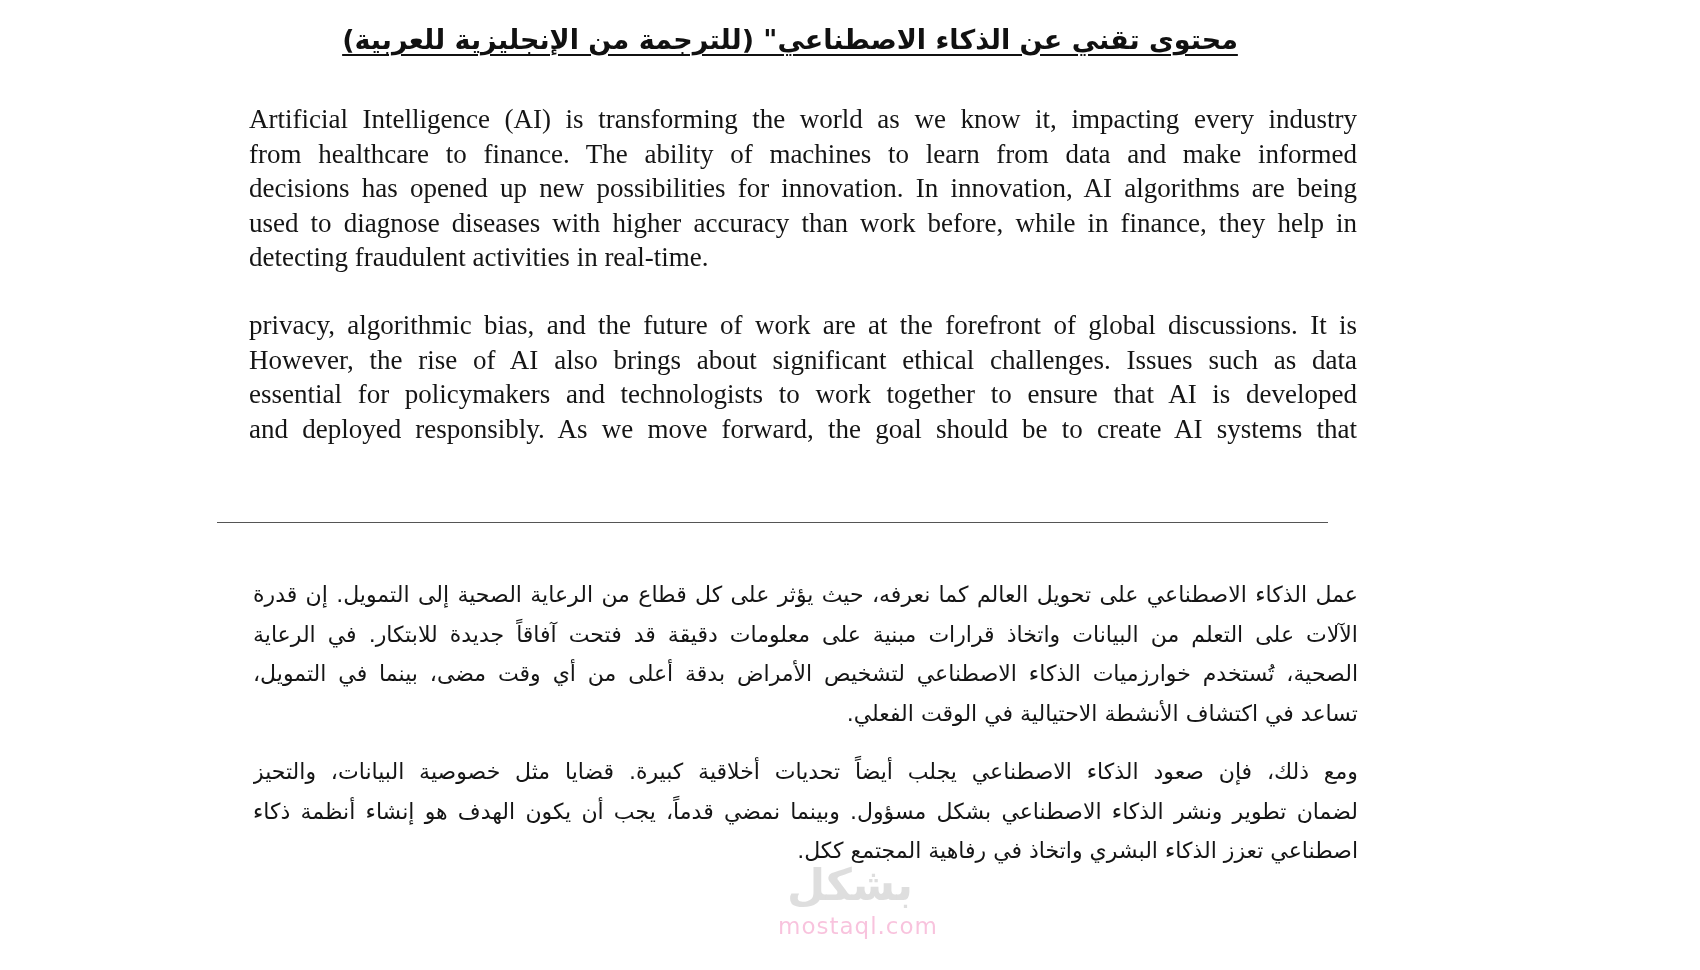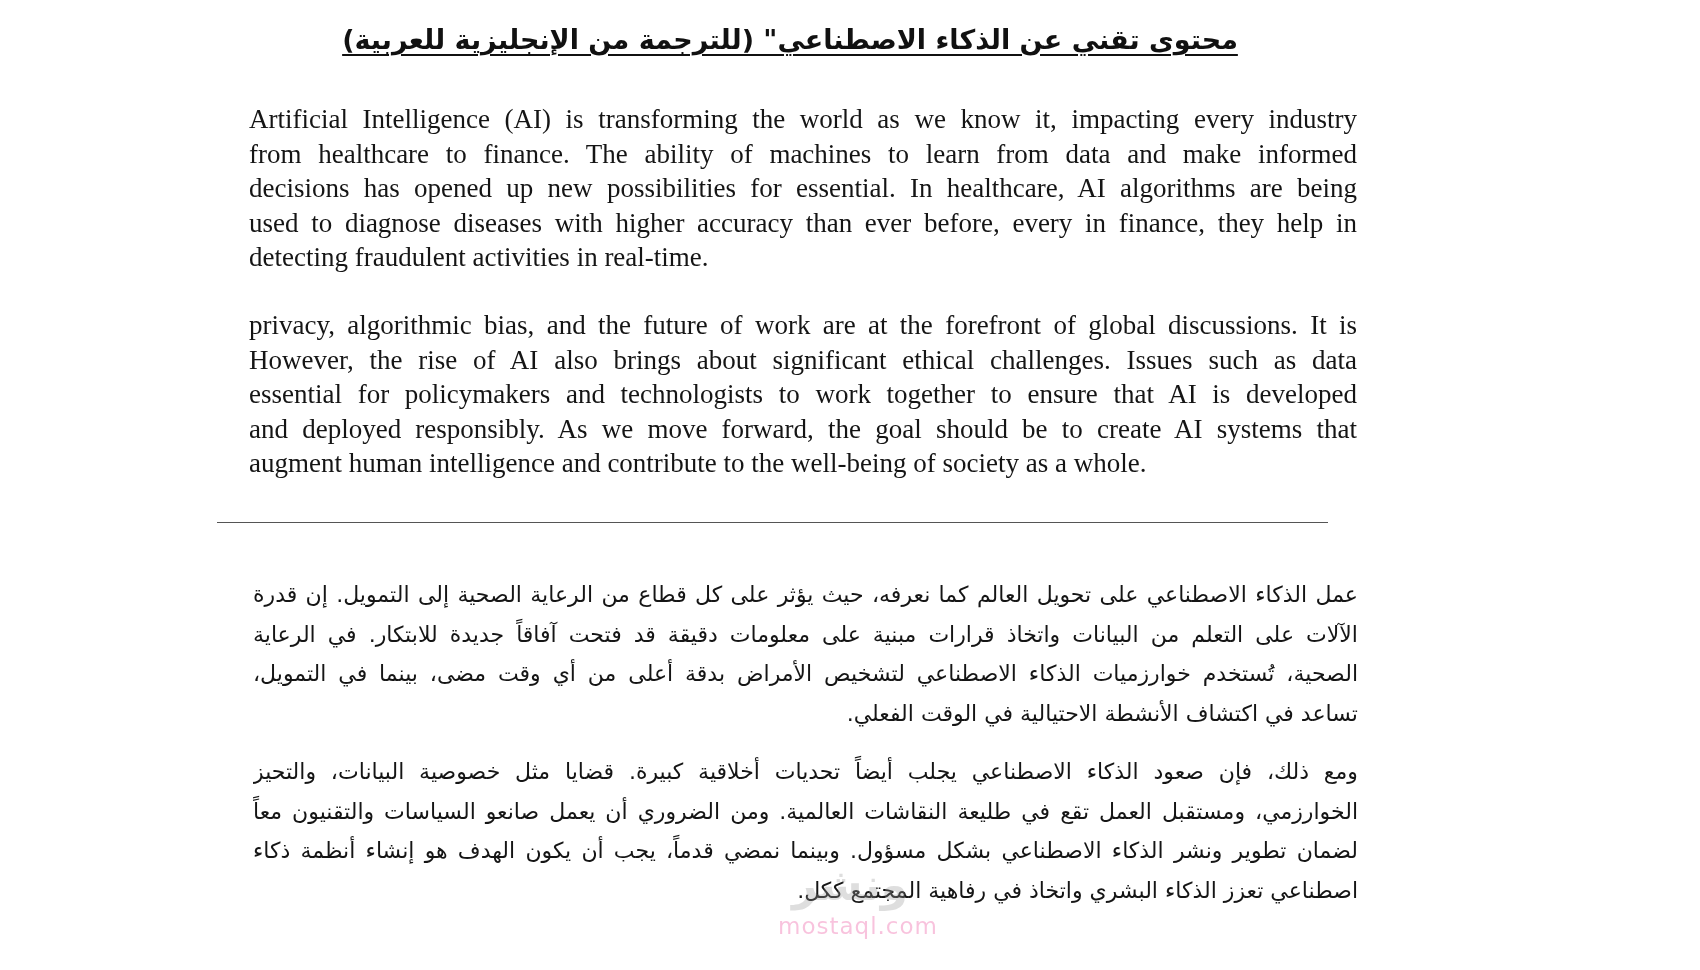--- a/index.html
+++ b/index.html
@@ -127,45 +127,43 @@
     }
   </style>
 </head>
 <body>
 
 <h1 class="title"><span>محتوى تقني عن الذكاء الاصطناعي" (للترجمة من الإنجليزية للعربية)</span></h1>
 
 <div class="en-para" id="en-p1">
   <span class="en-line">Artificial Intelligence (AI) is transforming the world as we know it, impacting every industry</span>
   <span class="en-line">from healthcare to finance. The ability of machines to learn from data and make informed</span>
-  <span class="en-line">decisions has opened up new possibilities for essential. In healthcare, AI algorithms are being</span>
-  <span class="en-line">used to diagnose diseases with higher accuracy than ever before, every in finance, they help in</span>
+  <span class="en-line">decisions has opened up new possibilities for innovation. In innovation, AI algorithms are being</span>
+  <span class="en-line">used to diagnose diseases with higher accuracy than work before, while in finance, they help in</span>
   <span class="en-line last">detecting fraudulent activities in real-time.</span>
 </div>
 
 <div class="en-para" id="en-p2">
   <span class="en-line">privacy, algorithmic bias, and the future of work are at the forefront of global discussions. It is</span>
   <span class="en-line">However, the rise of AI also brings about significant ethical challenges. Issues such as data</span>
   <span class="en-line">essential for policymakers and technologists to work together to ensure that AI is developed</span>
   <span class="en-line">and deployed responsibly. As we move forward, the goal should be to create AI systems that</span>
-  <span class="en-line last">augment human intelligence and contribute to the well-being of society as a whole.</span>
 </div>
 
 <div class="rule"></div>
 
 <div class="ar-para" id="ar-p1">
   <span class="ar-line">عمل الذكاء الاصطناعي على تحويل العالم كما نعرفه، حيث يؤثر على كل قطاع من الرعاية الصحية إلى التمويل. إن قدرة</span>
   <span class="ar-line">الآلات على التعلم من البيانات واتخاذ قرارات مبنية على معلومات دقيقة قد فتحت آفاقاً جديدة للابتكار. في الرعاية</span>
   <span class="ar-line">الصحية، تُستخدم خوارزميات الذكاء الاصطناعي لتشخيص الأمراض بدقة أعلى من أي وقت مضى، بينما في التمويل،</span>
   <span class="ar-line last">تساعد في اكتشاف الأنشطة الاحتيالية في الوقت الفعلي.</span>
 </div>
 
 <div class="ar-para" id="ar-p2">
   <span class="ar-line">ومع ذلك، فإن صعود الذكاء الاصطناعي يجلب أيضاً تحديات أخلاقية كبيرة. قضايا مثل خصوصية البيانات، والتحيز</span>
-  <span class="ar-line">الخوارزمي، ومستقبل العمل تقع في طليعة النقاشات العالمية. ومن الضروري أن يعمل صانعو السياسات والتقنيون معاً</span>
   <span class="ar-line">لضمان تطوير ونشر الذكاء الاصطناعي بشكل مسؤول. وبينما نمضي قدماً، يجب أن يكون الهدف هو إنشاء أنظمة ذكاء</span>
   <span class="ar-line last">اصطناعي تعزز الذكاء البشري واتخاذ في رفاهية المجتمع ككل.</span>
 </div>
 
 <div class="watermark">
-  <div class="wm-logo">ونشر</div>
+  <div class="wm-logo">بشكل</div>
   <div class="wm-text">mostaql.com</div>
 </div>
 
 </body></html>

